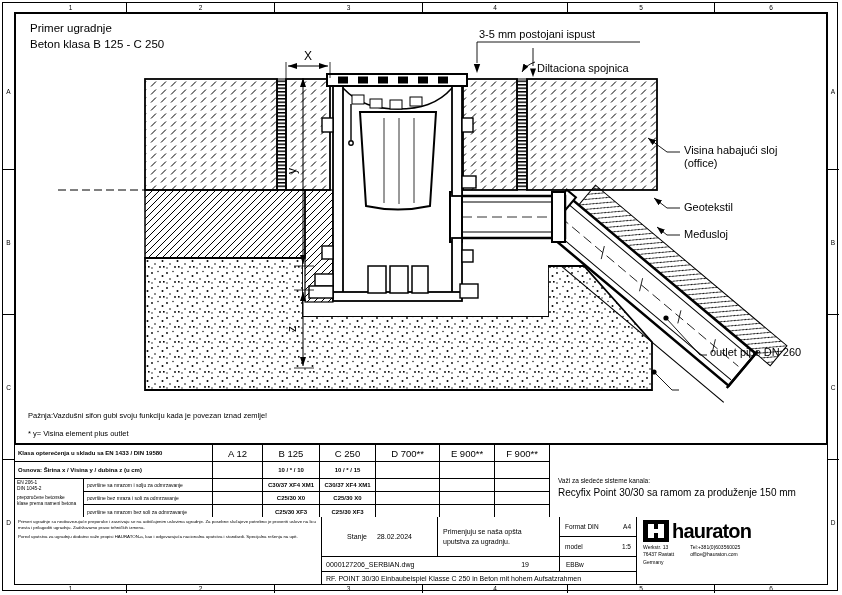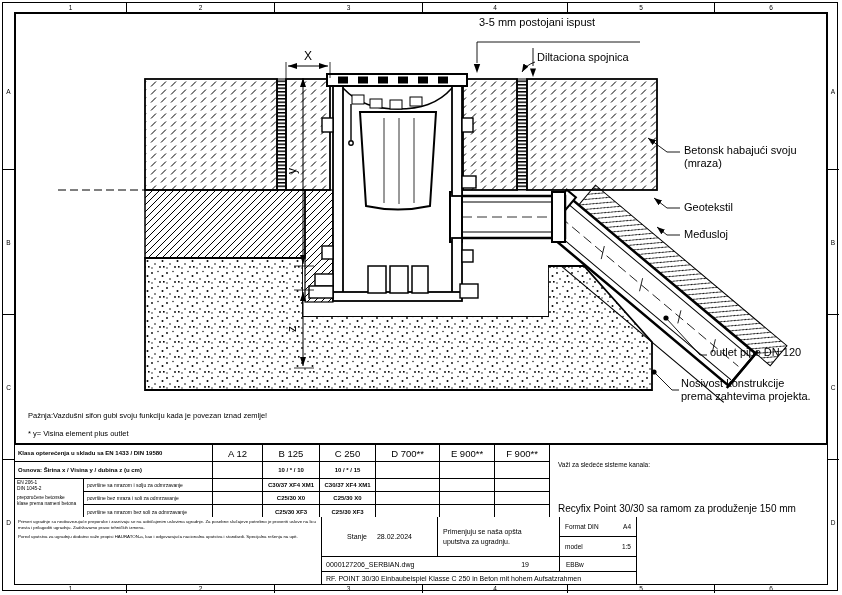--- a/index.html
+++ b/index.html
@@ -31,21 +31,21 @@
               grid-template-rows:17px 17px 13px 13px 14px;
               border-top:2px solid #000;box-sizing:border-box;background:#fff;}
   .lt-cell{border-right:1px solid #000;border-bottom:1px solid #000;box-sizing:border-box;
            display:flex;align-items:center;justify-content:center;overflow:hidden;}
   .lt-label{justify-content:flex-start;padding-left:3px;font-size:6px;font-weight:bold;}
   .lt-class{font-size:9.5px;}
   .lt-val{font-size:6px;font-weight:bold;}
   .lt-rowlabel{justify-content:flex-start;padding-left:3px;font-size:5px;}
   .lt-std{flex-direction:column;align-items:flex-start;justify-content:flex-start;
           padding:1px 2px;font-size:4.8px;line-height:1.25;}
-  .lt-panel{border-right:none;flex-direction:column;align-items:flex-start;justify-content:space-between;
+  .lt-panel{border-right:none;flex-direction:column;align-items:flex-start;justify-content:center;
             padding:4px 8px;border-bottom:1px solid #000;margin-top:12px;}
   .panel-heading{font-size:6.5px;margin-bottom:3px;}
   .panel-value{font-size:10px;}
   
   .title-block{position:absolute;left:15px;top:517px;width:812px;height:67px;display:grid;
                grid-template-columns:307px 116px 122px 77px auto;
                grid-template-rows:20px 20px 15px 12px;box-sizing:border-box;background:#fff;}
   .tb-cell{border-right:1px solid #000;border-bottom:1px solid #000;box-sizing:border-box;
            display:flex;align-items:center;overflow:hidden;}
   .tb-disclaimer{grid-column:1;grid-row:1/5;display:block;font-size:4.4px;line-height:1.3;
@@ -279,34 +279,34 @@
       <path d="M680,152 H667 L648,138" stroke-width="0.9" marker-end="url(#leadArr)"></path>
       <path d="M680,208 H667 L654,198" stroke-width="0.9" marker-end="url(#leadArr)"></path>
       <path d="M680,235 H667 L657,227" stroke-width="0.9" marker-end="url(#leadArr)"></path>
       <circle cx="666" cy="318" r="2.6" fill="#000" stroke="none"></circle>
       <path d="M666,318 L700,355 H707" stroke-width="0.9"></path>
       <circle cx="654" cy="372" r="2.6" fill="#000" stroke="none"></circle>
       <path d="M654,372 L672,390 H679" stroke-width="0.9"></path>
     </g>
   </svg>
 
-
-  <div class="lbl" style="left:479px;top:16px">3-5 mm postojani ispust</div>
-  <div class="lbl" style="left:537px;top:51px">Diltaciona spojnica</div>
+  <div class="title-lbl">
+    <div>Primer ugradnje</div>
+    <div>Beton klasa B 125 - C 250</div>
+  </div>
+
+  <div class="lbl" style="left:479px;top:28px">3-5 mm postojani ispust</div>
+  <div class="lbl" style="left:537px;top:62px">Diltaciona spojnica</div>
   <div class="lbl" style="left:684px;top:144px">
-    <div>Betonsk habajući svoju</div>
-    <div>(mraza)</div>
+    <div>Visina habajući sloj</div>
+    <div>(office)</div>
   </div>
   <div class="lbl" style="left:684px;top:201px">Geotekstil</div>
   <div class="lbl" style="left:684px;top:228px">Međusloj</div>
-  <div class="lbl" style="left:710px;top:346px">outlet pipe DN 120</div>
-  <div class="lbl" style="left:681px;top:377px">
-    <div>Nosivost konstrukcije</div>
-    <div>prema zahtevima projekta.</div>
-  </div>
+  <div class="lbl" style="left:710px;top:346px">outlet pipe DN 260</div>
 
   <div class="note" style="left:28px;top:411px">Pažnja:Vazdušni sifon gubi svoju funkciju kada je povezan iznad zemlje!</div>
   <div class="note" style="left:28px;top:429px">* y= Visina element plus outlet</div>
 
   <div class="load-table">
     <div class="lt-cell lt-label" style="grid-column:1/3;grid-row:1">Klasa opterećenja u skladu sa EN 1433 / DIN 19580</div>
     <div class="lt-cell lt-class" style="grid-column:3;grid-row:1">A 12</div>
     <div class="lt-cell lt-class" style="grid-column:4;grid-row:1">B 125</div>
     <div class="lt-cell lt-class" style="grid-column:5;grid-row:1">C 250</div>
     <div class="lt-cell lt-class" style="grid-column:6;grid-row:1">D 700**</div>
@@ -378,15 +378,35 @@
     <div class="tb-cell tb-scale">
       <span>model</span>
       <span>1:5</span>
     </div>
     <div class="tb-cell tb-file">
       <span>0000127206_SERBIAN.dwg</span>
       <span class="sheetnum">19</span>
     </div>
     <div class="tb-cell tb-editor">EBBw</div>
     <div class="tb-cell tb-title">RF. POINT 30/30 Einbaubeispiel Klasse C 250  in Beton mit hohem Aufsatzrahmen</div>
+    <div class="tb-cell tb-logo">
+      <div class="logo-row">
+        <svg width="26" height="22" viewBox="0 0 26 22">
+          <rect width="26" height="22" fill="#000"></rect>
+          <path d="M5,4 h6 v5 h4 v-5 h6 v14 h-6 v-5 h-4 v5 h-6 z" fill="#fff"></path>
+        </svg>
+        <span class="logo-word">hauraton</span>
+      </div>
+      <div class="addr-row">
+        <div>
+          <div>Werkstr. 13</div>
+          <div>76437 Rastatt</div>
+          <div>Germany</div>
+        </div>
+        <div>
+          <div>Tel:+381(0)603560025</div>
+          <div>office@hauraton.com</div>
+        </div>
+      </div>
+    </div>
   </div>
 
 </div>
 
 </body></html>

